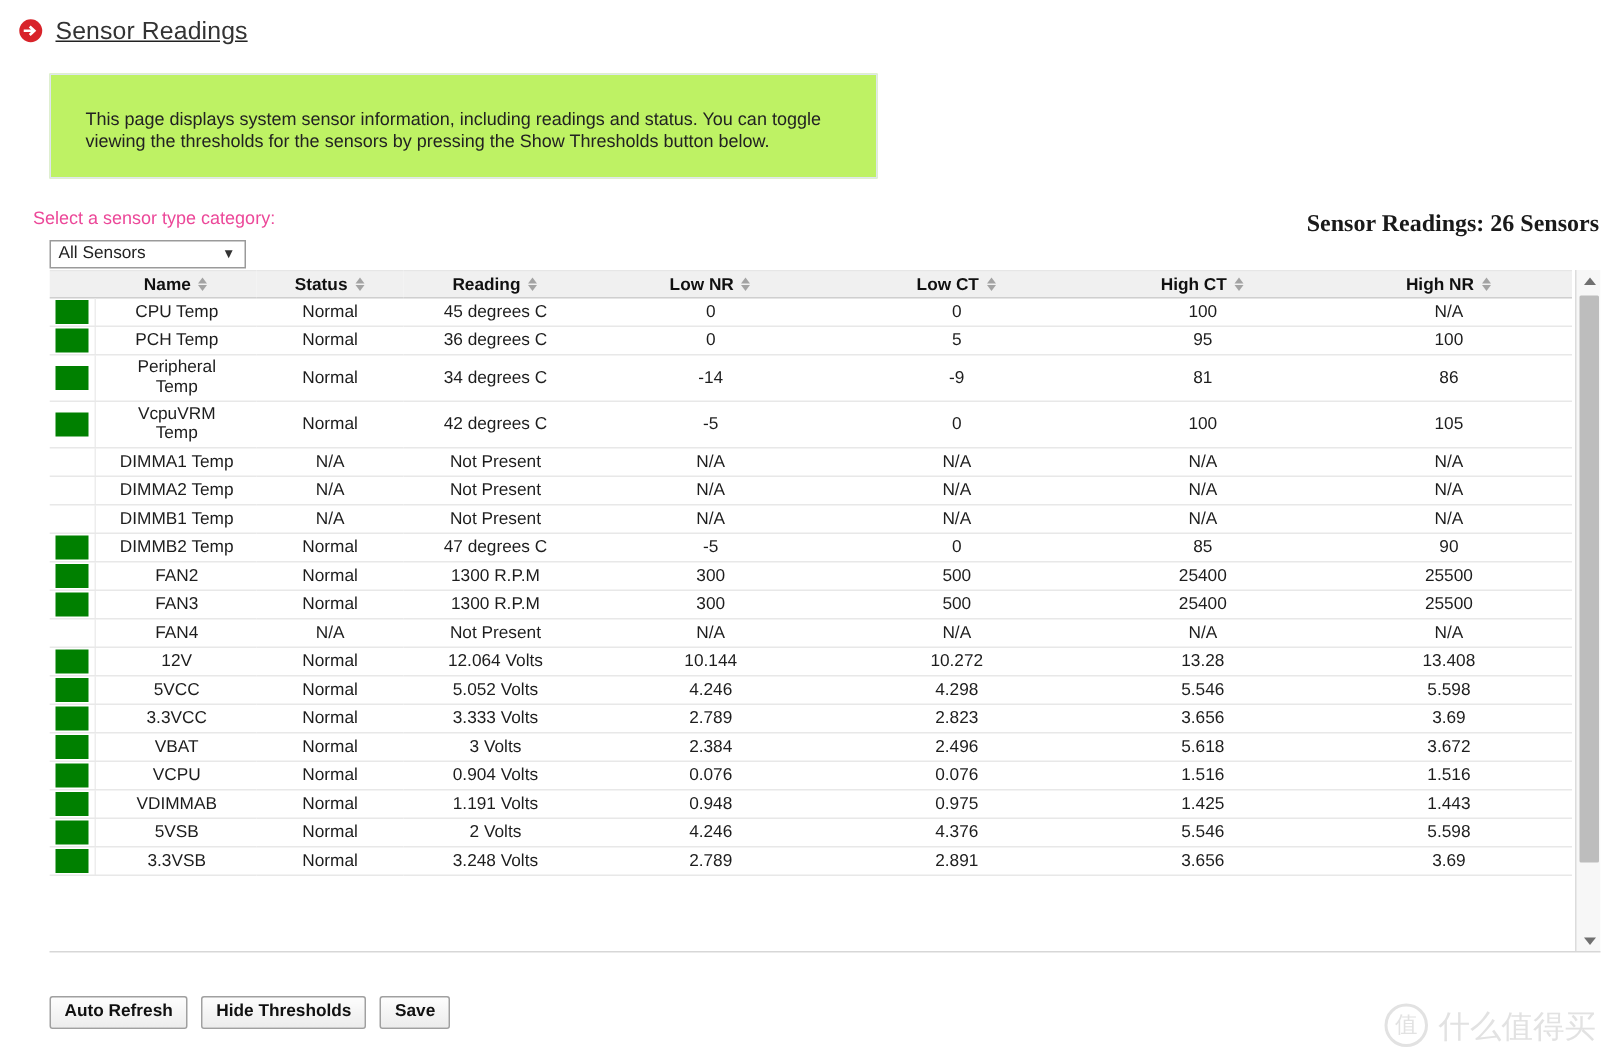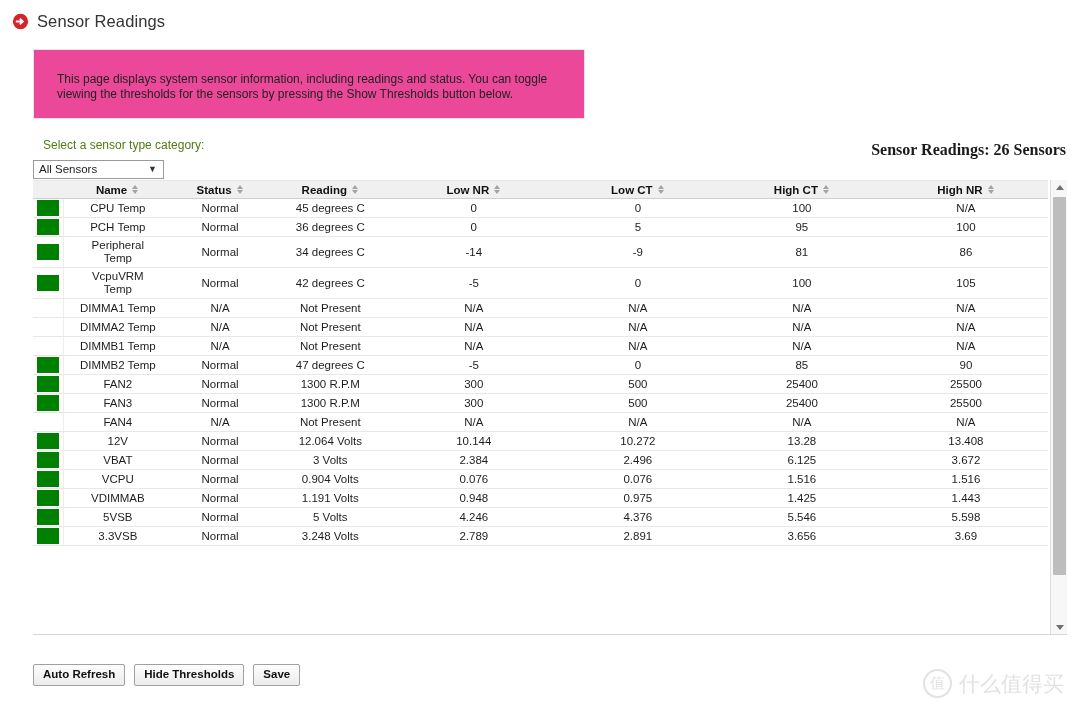--- a/index.html
+++ b/index.html
@@ -13,61 +13,62 @@
     position: relative;
     font-family: "Liberation Sans", sans-serif;
     font-size: 12px;
     color: #222222;
     overflow: hidden;
   }
 
   
   .page-header {
     display: flex;
-    align-items: center;
+    align-items: flex-start;
     gap: 8px;
     padding: 12px 0 0 12px;
+    text-decoration: underline;
   }
   .arrow-icon {
     width: 17px;
     height: 17px;
     flex: 0 0 auto;
     display: block;
   }
   .page-title {
     font-size: 16.5px;
     color: #333333;
     letter-spacing: .1px;
   }
 
   
   .info-box {
     margin: 18px 0 0 33px;
     width: 552px;
     height: 70px;
-    background: #ec4899;
+    background: #bef264;
     border: 1px solid #dfe6ef;
     box-sizing: border-box;
     position: relative;
   }
   .info-text {
     position: absolute;
     left: 23px;
     top: 22px;
     width: 500px;
     font-size: 12px;
     line-height: 15px;
     color: #222;
   }
 
   
   .select-label {
-    margin: 19px 0 0 43px;
+    margin: 19px 0 0 22px;
     font-size: 12px;
-    color: #4d7c0f;
+    color: #ec4899;
   }
   .sensor-count {
     position: absolute;
     right: 14px;
     top: 141px;
     font-size: 16px;
     font-weight: bold;
     color: #1a1a1a;
     font-family: Liberation Serif, serif;
   }
@@ -483,26 +484,50 @@
           <td class="reading">12.064 Volts</td>
           <td class="num">10.144</td>
           <td class="num">10.272</td>
           <td class="num">13.28</td>
           <td class="num">13.408</td>
         </tr>
         <tr>
           <td class="status-cell">
             <div class="status-bar"></div>
           </td>
+          <td class="name-cell">5VCC</td>
+          <td class="status-txt">Normal</td>
+          <td class="reading">5.052 Volts</td>
+          <td class="num">4.246</td>
+          <td class="num">4.298</td>
+          <td class="num">5.546</td>
+          <td class="num">5.598</td>
+        </tr>
+        <tr>
+          <td class="status-cell">
+            <div class="status-bar"></div>
+          </td>
+          <td class="name-cell">3.3VCC</td>
+          <td class="status-txt">Normal</td>
+          <td class="reading">3.333 Volts</td>
+          <td class="num">2.789</td>
+          <td class="num">2.823</td>
+          <td class="num">3.656</td>
+          <td class="num">3.69</td>
+        </tr>
+        <tr>
+          <td class="status-cell">
+            <div class="status-bar"></div>
+          </td>
           <td class="name-cell">VBAT</td>
           <td class="status-txt">Normal</td>
           <td class="reading">3 Volts</td>
           <td class="num">2.384</td>
           <td class="num">2.496</td>
-          <td class="num">6.125</td>
+          <td class="num">5.618</td>
           <td class="num">3.672</td>
         </tr>
         <tr>
           <td class="status-cell">
             <div class="status-bar"></div>
           </td>
           <td class="name-cell">VCPU</td>
           <td class="status-txt">Normal</td>
           <td class="reading">0.904 Volts</td>
           <td class="num">0.076</td>
@@ -521,21 +546,21 @@
           <td class="num">0.975</td>
           <td class="num">1.425</td>
           <td class="num">1.443</td>
         </tr>
         <tr>
           <td class="status-cell">
             <div class="status-bar"></div>
           </td>
           <td class="name-cell">5VSB</td>
           <td class="status-txt">Normal</td>
-          <td class="reading">5 Volts</td>
+          <td class="reading">2 Volts</td>
           <td class="num">4.246</td>
           <td class="num">4.376</td>
           <td class="num">5.546</td>
           <td class="num">5.598</td>
         </tr>
         <tr>
           <td class="status-cell">
             <div class="status-bar"></div>
           </td>
           <td class="name-cell">3.3VSB</td>

